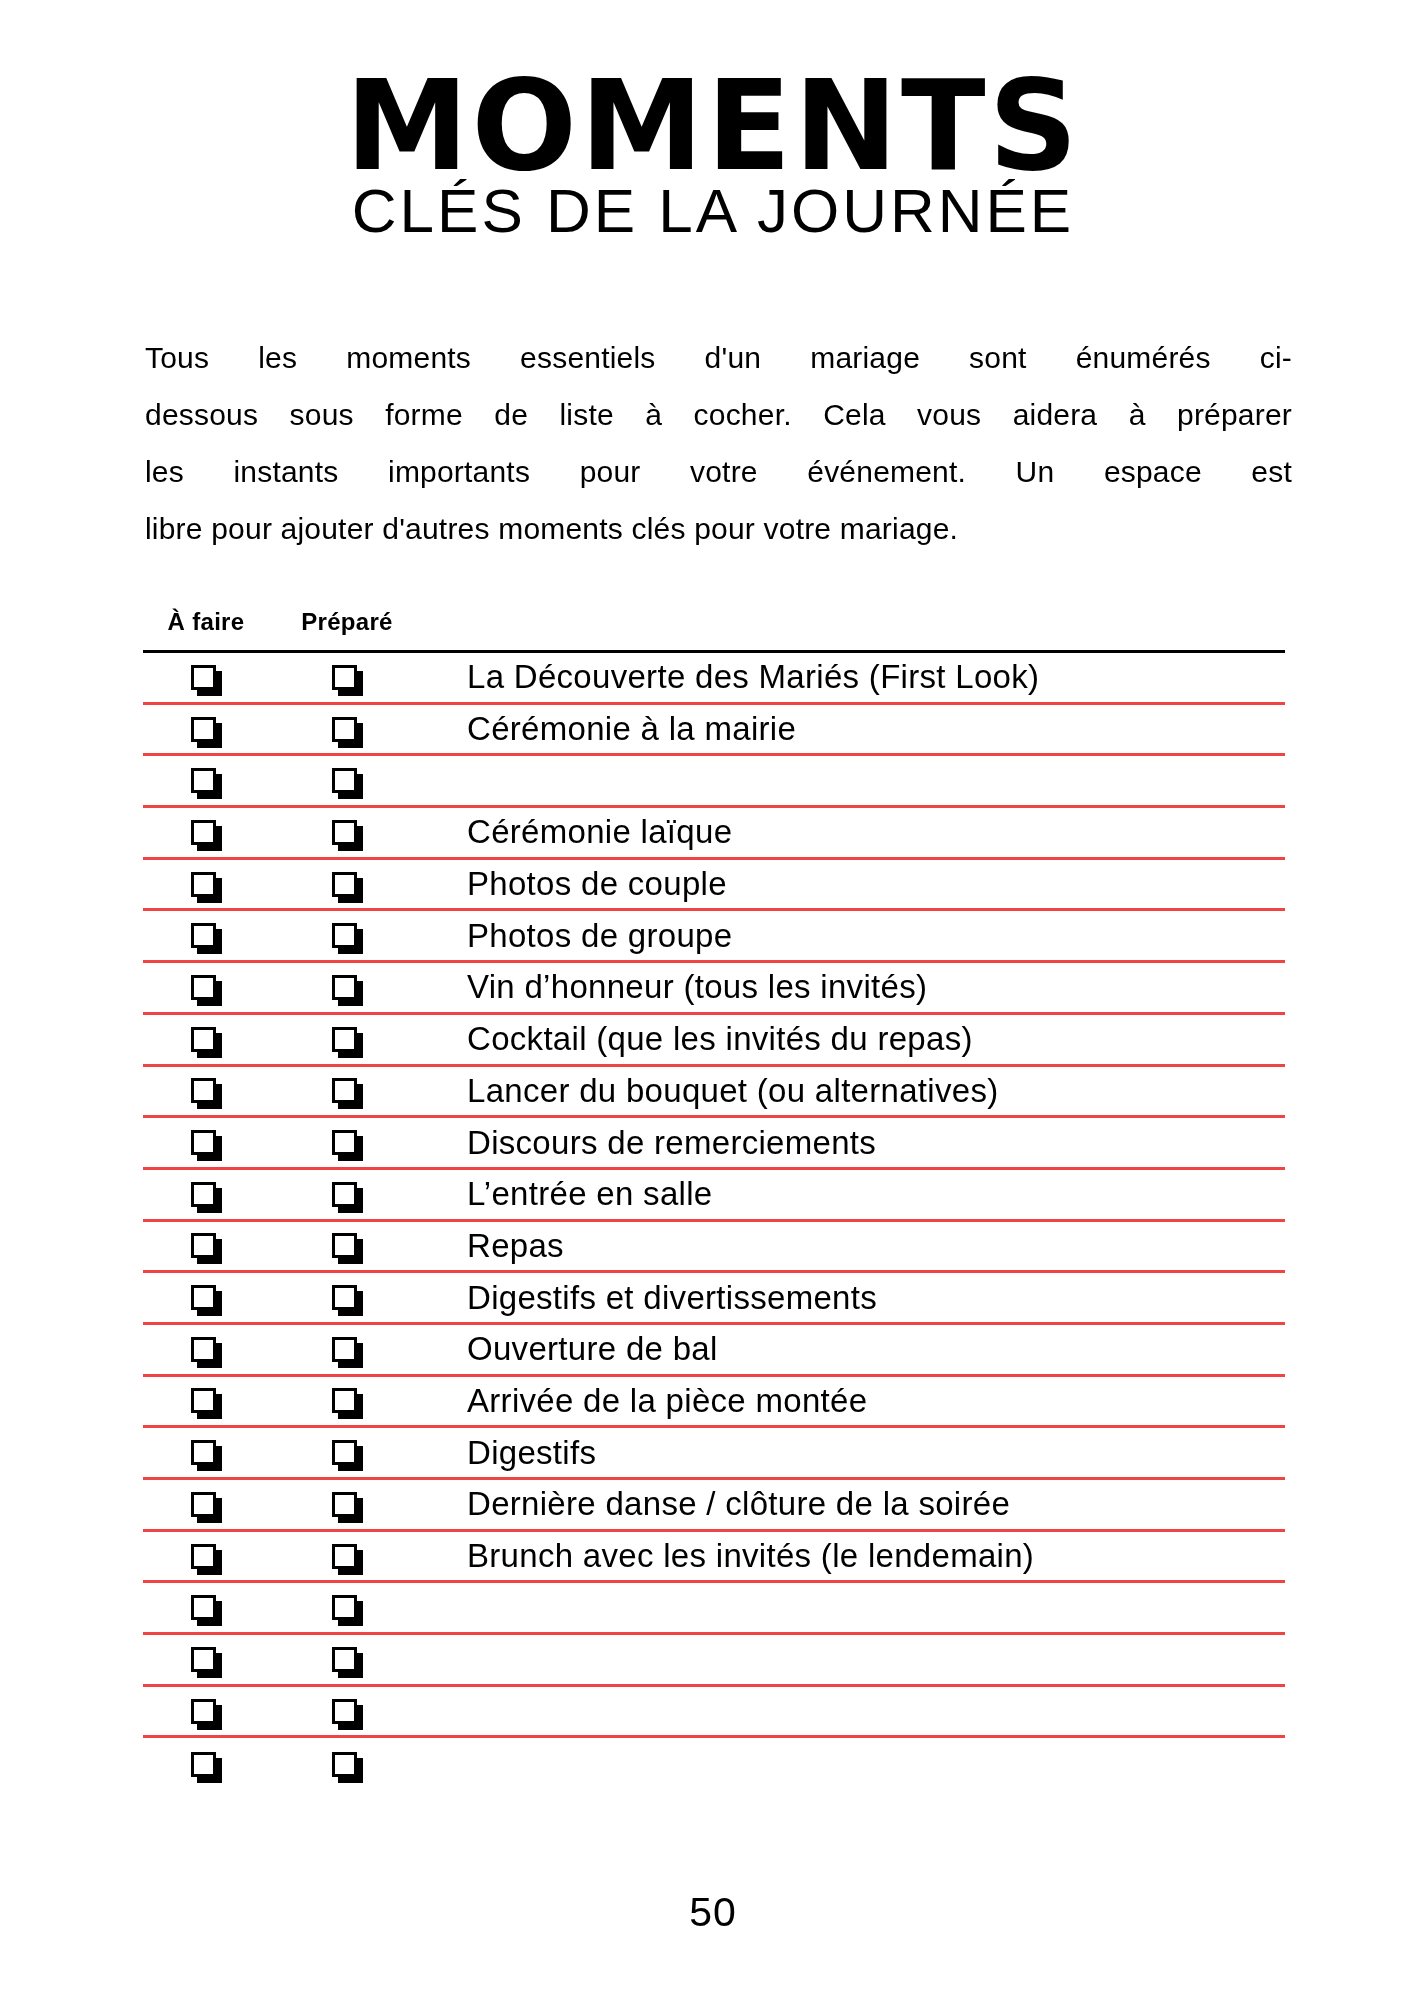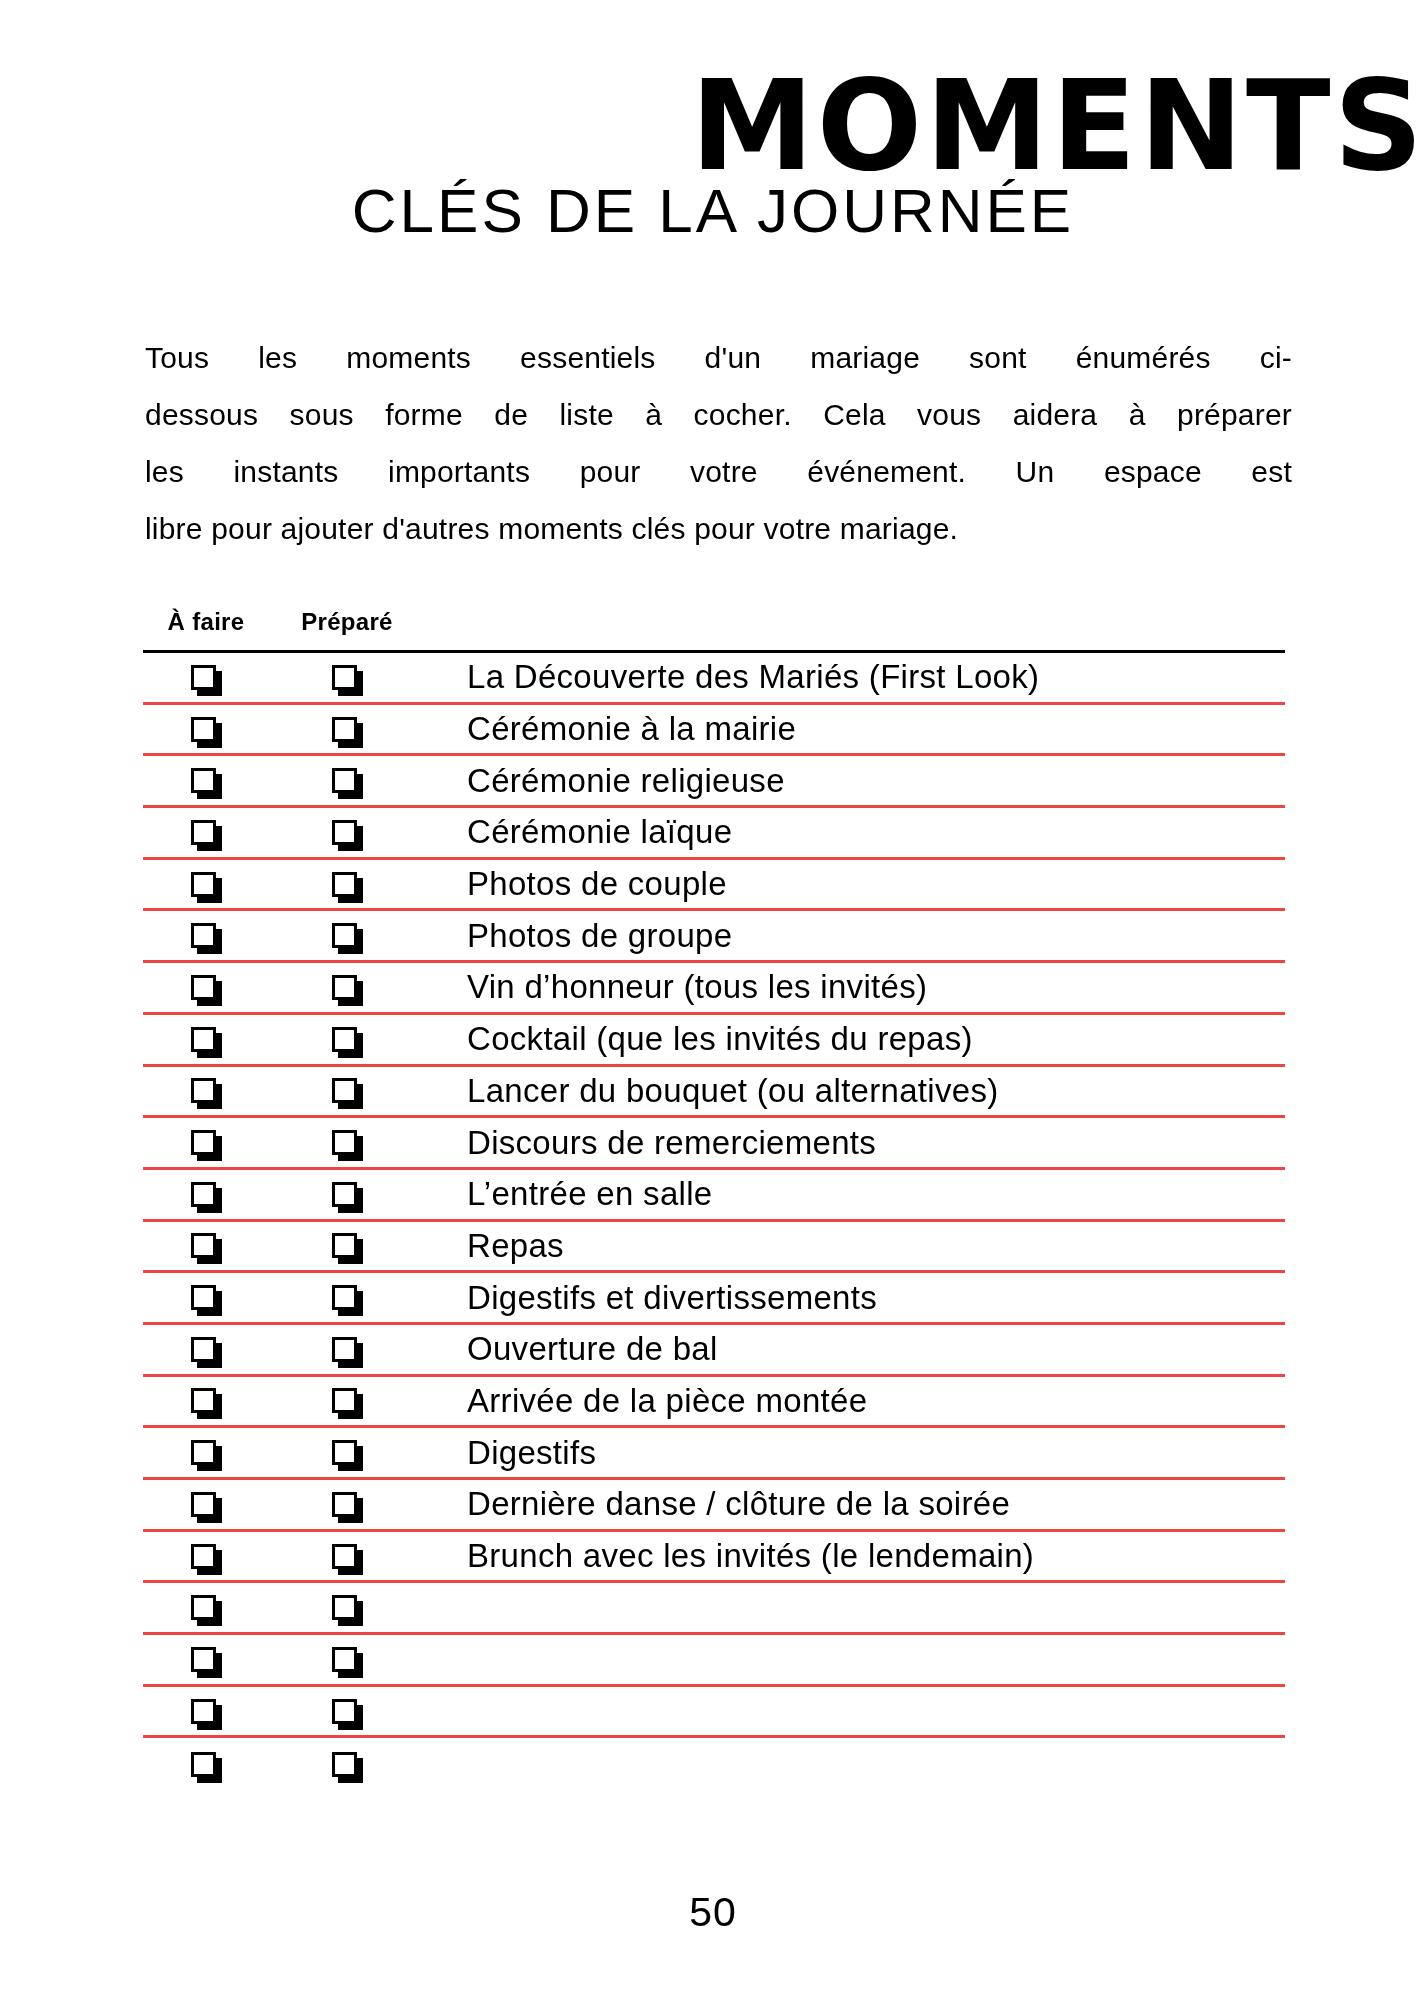--- a/index.html
+++ b/index.html
@@ -3,21 +3,21 @@
 <meta charset="utf-8">
 <style>
   html,body{margin:0;padding:0;}
   body{
     width:1426px;height:2000px;position:relative;overflow:hidden;
     background:#ffffff;color:#000000;
     font-family:"Liberation Sans",sans-serif;
   }
   .page-title{
     position:absolute;top:64px;left:0;width:100%;
-    text-align:right;
+    text-align:center;
     font-family:"DejaVu Sans",sans-serif;
     font-weight:bold;
     font-size:124px;line-height:1;letter-spacing:3px;
     white-space:nowrap;
   }
   .page-subtitle{
     position:absolute;top:180px;left:0;width:100%;
     text-align:center;
     font-weight:400;
     font-size:62px;line-height:1;letter-spacing:3px;
@@ -122,21 +122,20 @@
     <div class="item-label">Cérémonie à la mairie</div>
   </div>
 
   <div class="row">
     <div class="cb-cell">
       <span class="checkbox"></span>
     </div>
     <div class="cb-cell">
       <span class="checkbox"></span>
     </div>
-    <div class="item-label">Cérémonie religieuse</div>
   </div>
 
   <div class="row">
     <div class="cb-cell">
       <span class="checkbox"></span>
     </div>
     <div class="cb-cell">
       <span class="checkbox"></span>
     </div>
     <div class="item-label">Cérémonie laïque</div>

